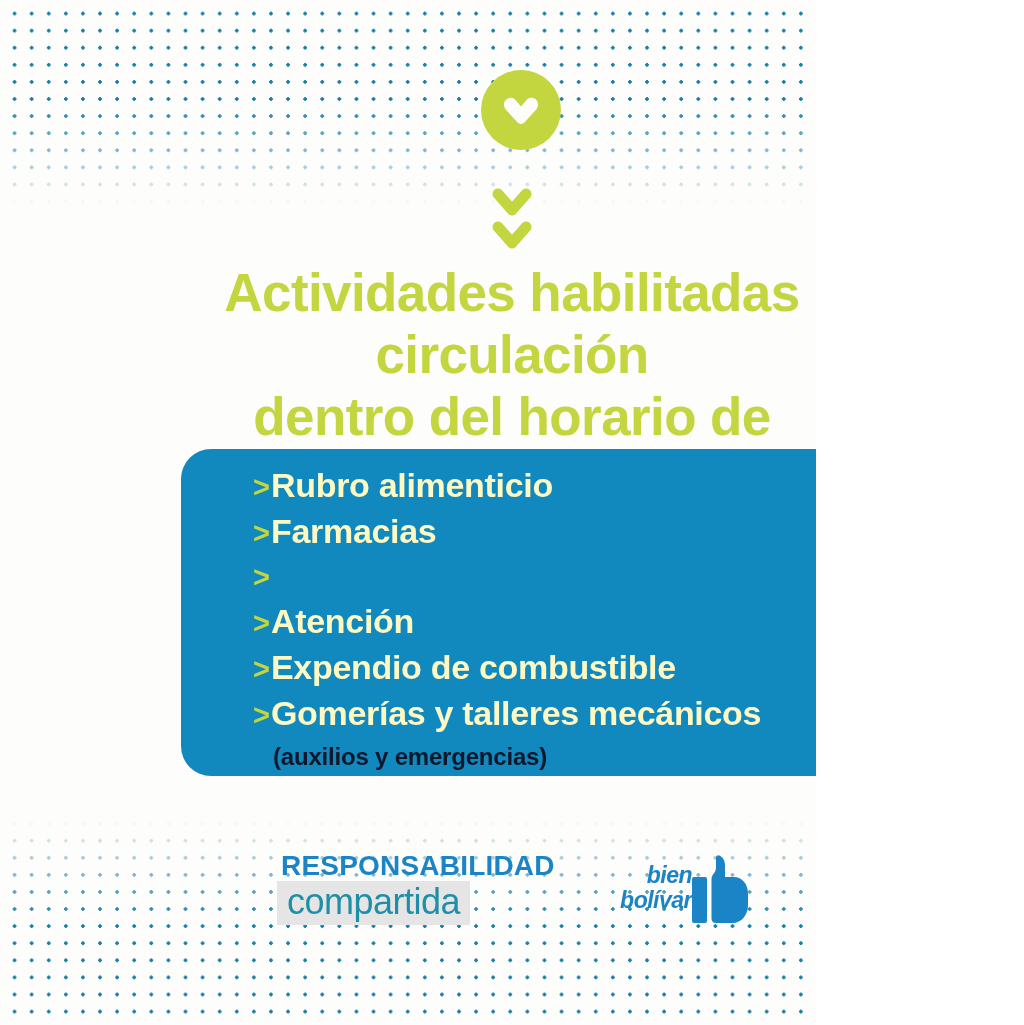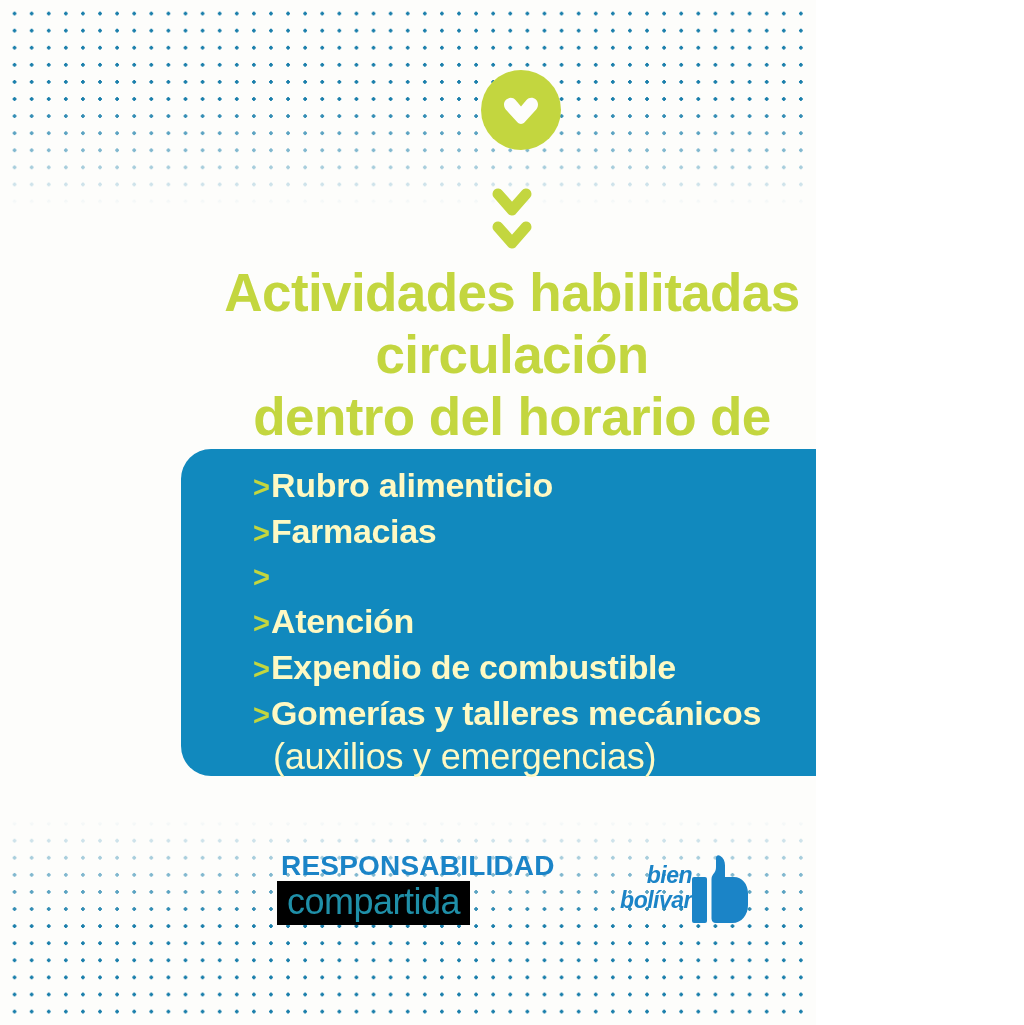--- a/index.html
+++ b/index.html
@@ -113,23 +113,23 @@
   }
   .item-text {
     color: #fef9c3;
     font-weight: bold;
     font-size: 34px;
     line-height: 43px;
     letter-spacing: -0.3px;
     font-family: "Liberation Sans", sans-serif;
   }
   .item-sub {
-    color: #fef9c3;
-    font-weight: normal;
-    font-size: 36px;
+    color: #0f172a;
+    font-weight: bold;
+    font-size: 24px;
     line-height: 38px;
     letter-spacing: -0.2px;
     padding-left: 20px;
     font-family: "Liberation Sans", sans-serif;
   }
 
   
   .resp-logo {
     position: absolute;
     left: 277px;
@@ -138,21 +138,21 @@
   .resp-line1 {
     color: #1b84c7;
     font-family: "Liberation Sans Narrow", "Liberation Sans", sans-serif;
     font-weight: bold;
     font-size: 28px;
     line-height: 28px;
     letter-spacing: 0.2px;
     padding-left: 4px;
   }
   .resp-line2-wrap {
-    background: #000000;
+    background: #e5e5e5;
     display: inline-block;
     padding: 2px 10px 4px 10px;
     margin-top: 1px;
   }
   .resp-line2 {
     color: #1f8fa8;
     font-family: "Liberation Sans", sans-serif;
     font-weight: normal;
     font-size: 36px;
     line-height: 38px;

